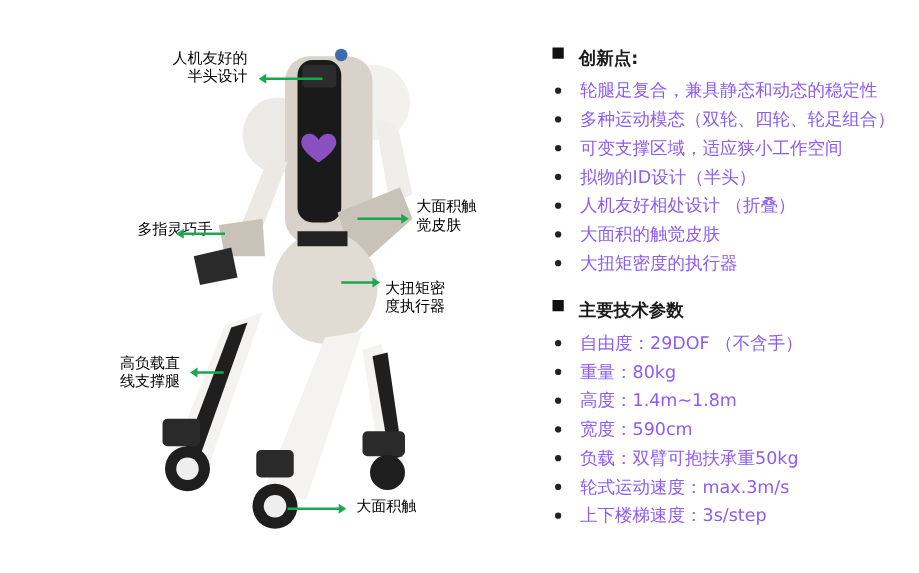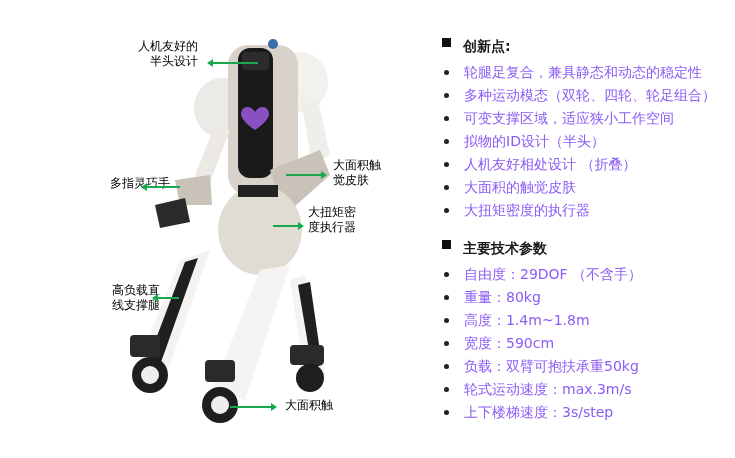--- a/index.html
+++ b/index.html
@@ -70,27 +70,27 @@
 
 <div class="label" style="left:80px; top:176px;margin-left:30px;">多指灵巧手</div>
 <div class="arrow left" style="left:146px; top:186px; width:34px;"></div>
 
 <div class="label" style="left:333px; top:158px;">
   <div>大面积触</div>
   <div>觉皮肤</div>
 </div>
 <div class="arrow right" style="left:286px; top:174px; width:36px;"></div>
 
-<div class="label" style="left:308px; top:205px;">
+<div class="label" style="left:308px; top:223px;">
   <div>大扭矩密</div>
   <div>度执行器</div>
 </div>
 <div class="arrow right" style="left:273px; top:225px; width:26px;"></div>
 
-<div class="label" style="left:112px; top:283px;">
+<div class="label" style="left:96px; top:283px;">
   <div>高负载直</div>
   <div>线支撑腿</div>
 </div>
 <div class="arrow left" style="left:157px; top:297px; width:22px;"></div>
 
 <div class="label" style="left:285px; top:398px;">大面积触</div>
 <div class="arrow right" style="left:230px; top:406px; width:42px;"></div>
 
 <div class="panel">
   <div class="section-title">

